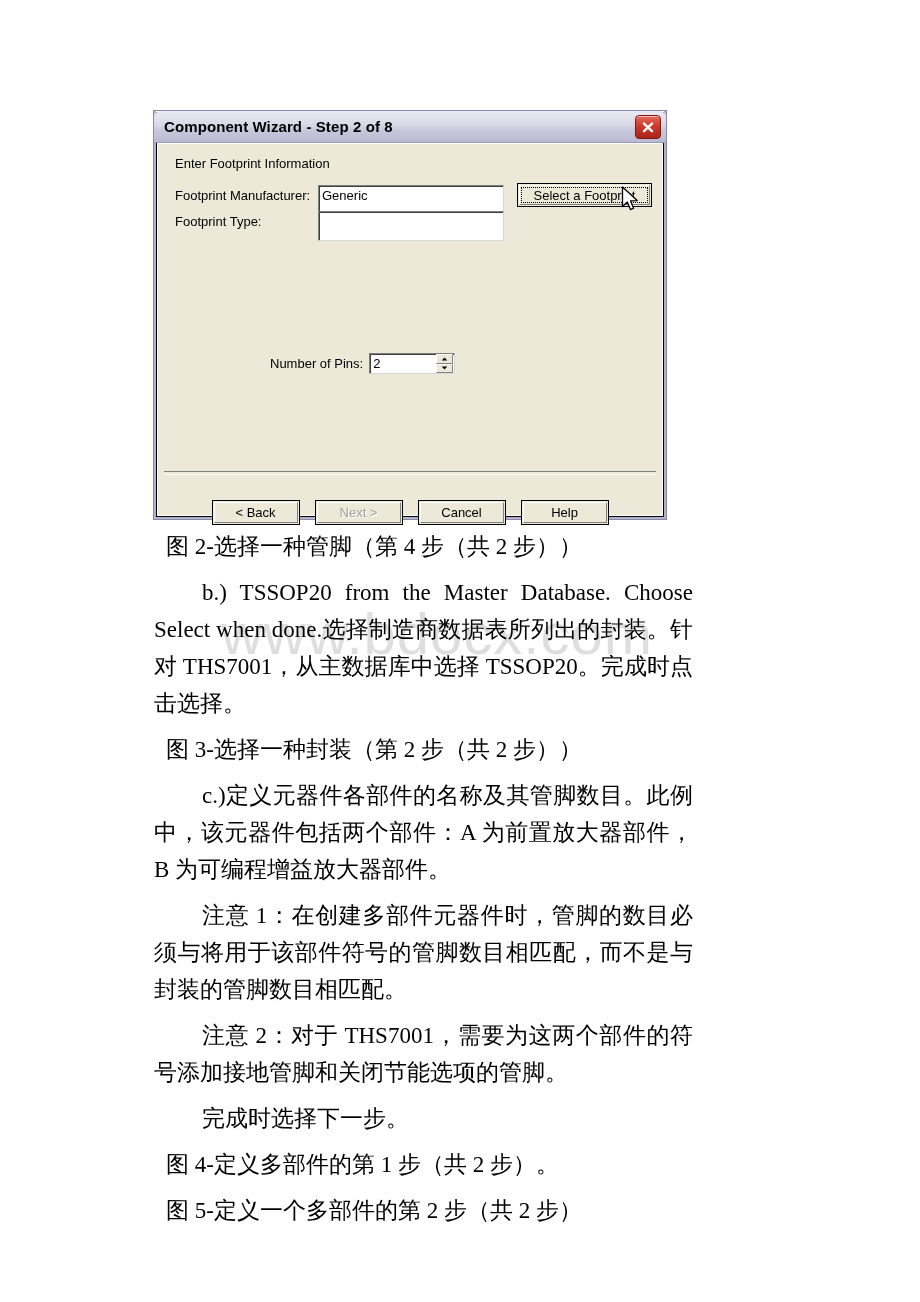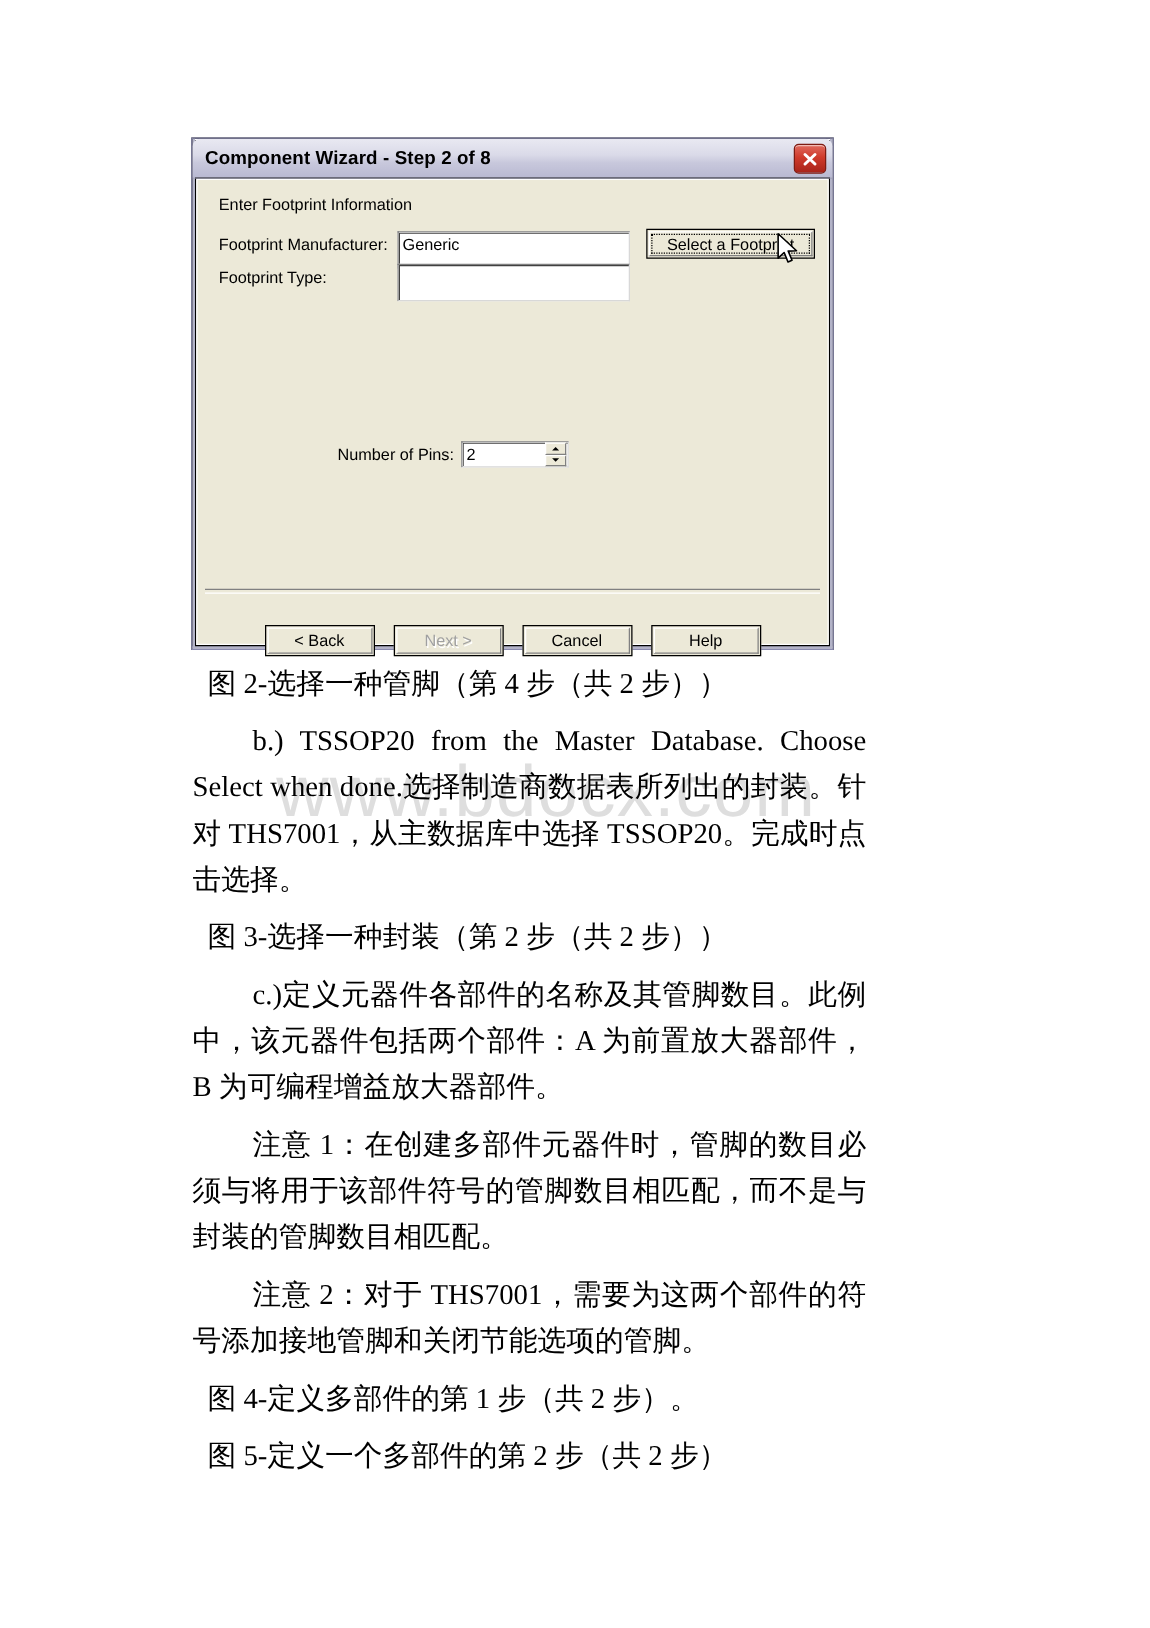--- a/index.html
+++ b/index.html
@@ -399,16 +399,17 @@
 </span>
 
 <div class="doc">
   <div class="doc-inner">
     <p class="para cap">图 2-选择一种管脚（第 4 步（共 2 步））</p>
     <p class="para indent">b.) TSSOP20 from the Master Database. Choose Select when done.选择制造商数据表所列出的封装。针对 THS7001，从主数据库中选择 TSSOP20。完成时点击选择。</p>
     <p class="para cap">图 3-选择一种封装（第 2 步（共 2 步））</p>
     <p class="para indent">c.)定义元器件各部件的名称及其管脚数目。此例中，该元器件包括两个部件：A 为前置放大器部件，B 为可编程增益放大器部件。</p>
     <p class="para indent">注意 1：在创建多部件元器件时，管脚的数目必须与将用于该部件符号的管脚数目相匹配，而不是与封装的管脚数目相匹配。</p>
     <p class="para indent">注意 2：对于 THS7001，需要为这两个部件的符号添加接地管脚和关闭节能选项的管脚。</p>
+    <p class="para indent">完成时选择下一步。</p>
     <p class="para cap">图 4-定义多部件的第 1 步（共 2 步）。</p>
     <p class="para cap">图 5-定义一个多部件的第 2 步（共 2 步）</p>
   </div>
 </div>
 
 </body></html>

